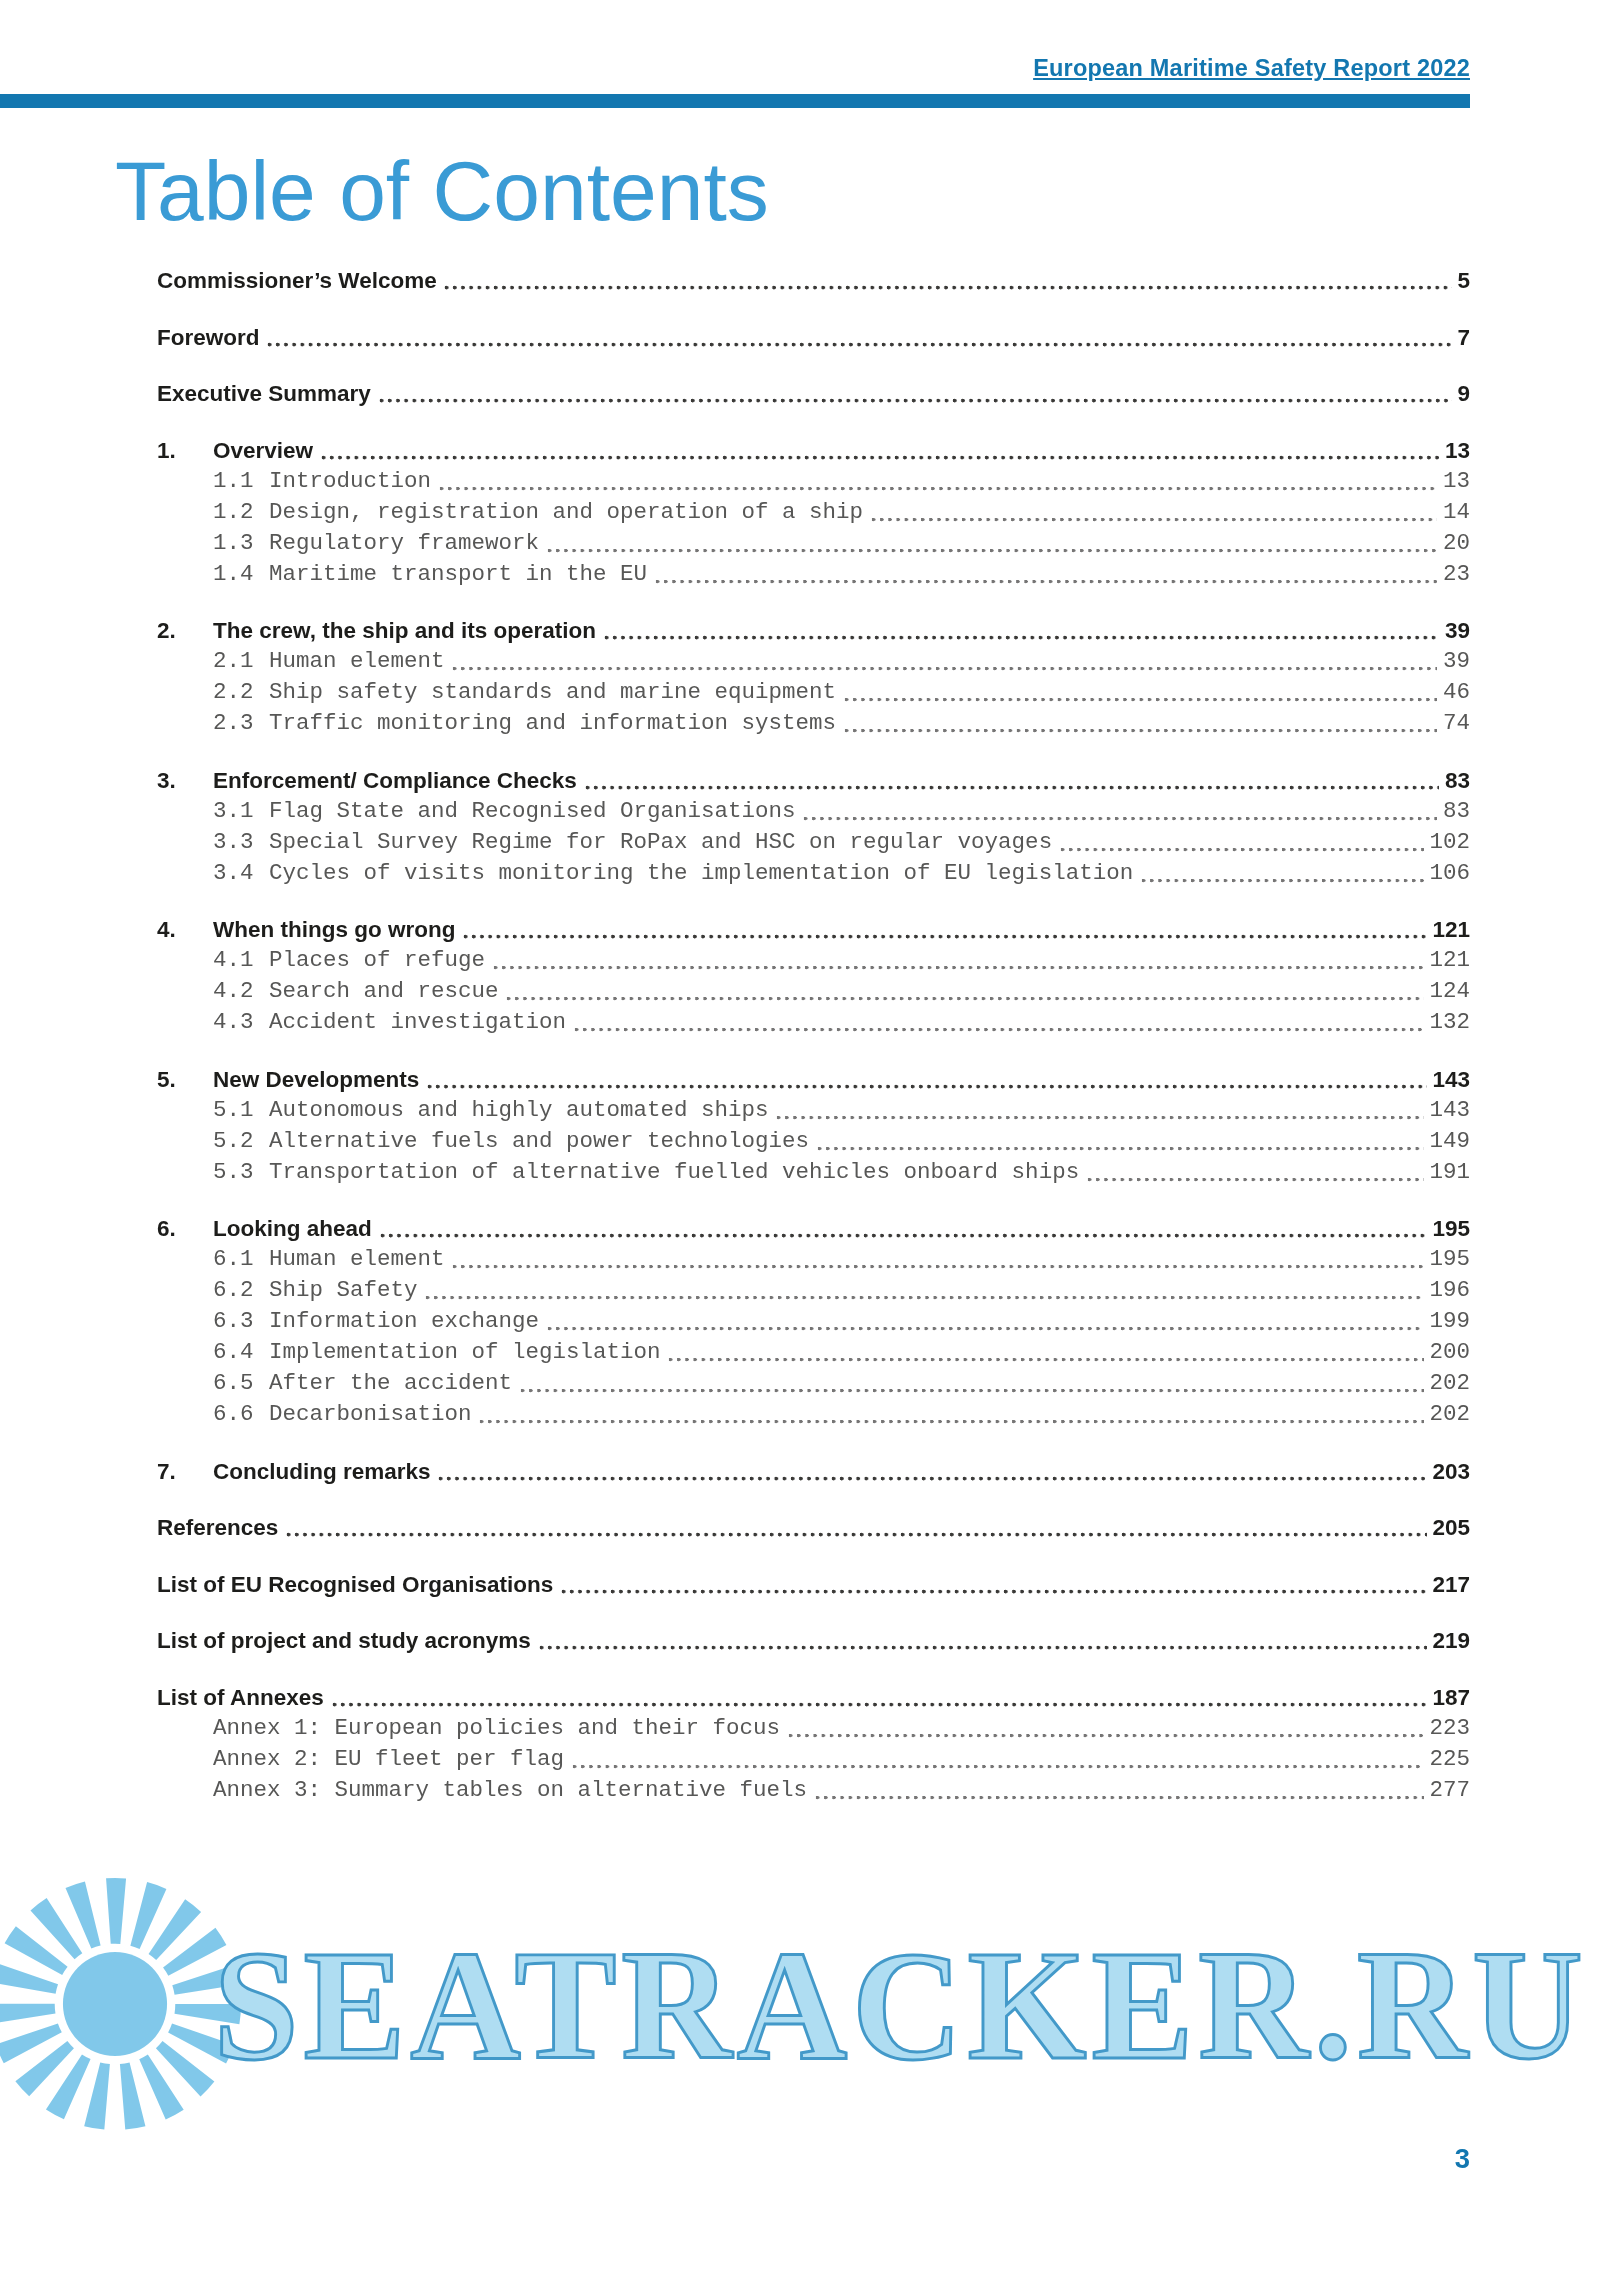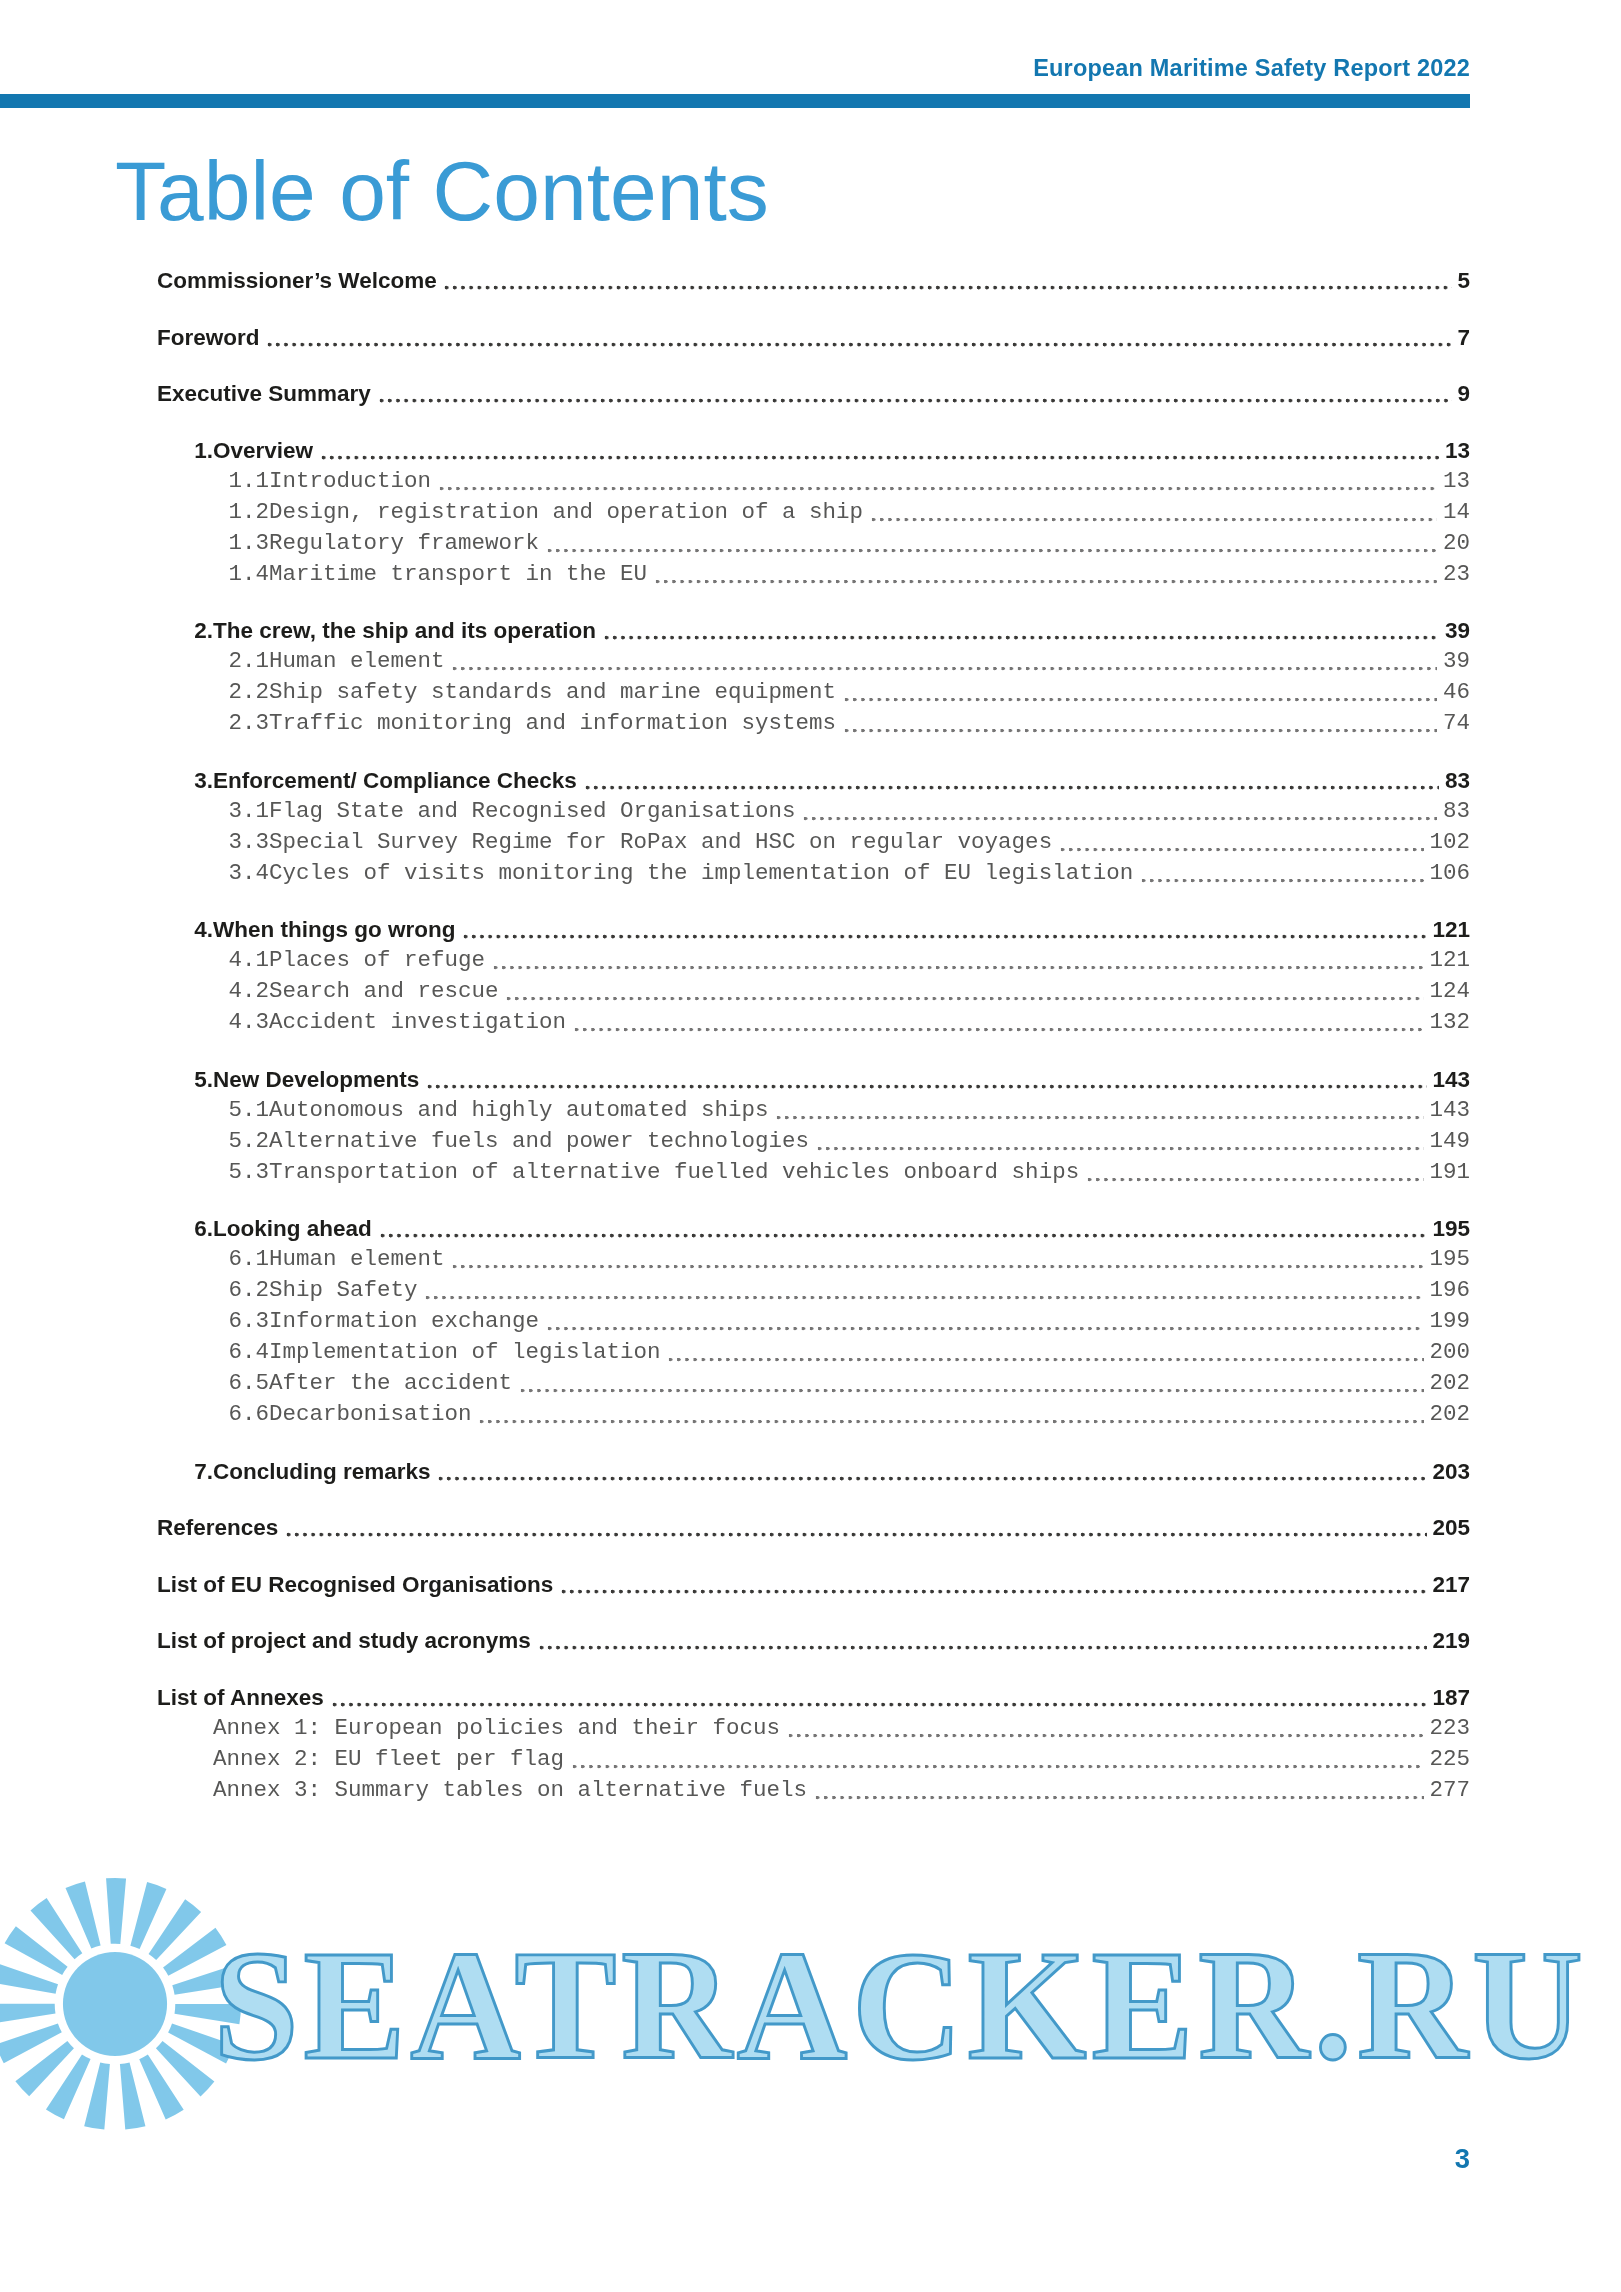--- a/index.html
+++ b/index.html
@@ -11,20 +11,21 @@
     color: #1D1D1B;
   }
 
   .header-text {
     margin: 55px 151px 0 157px;
     text-align: right;
     font-size: 23.5px;
     font-weight: bold;
     color: var(--header-blue, #1377B0);
     letter-spacing: 0.2px;
+    text-decoration: underline;
   }
   .header-bar {
     margin: 11.8px 151px 0 0;
     height: 14.7px;
     background: var(--header-blue, #1377B0);
   }
 
   .page-title {
     margin: 37px 151px 0 115px;
     font-size: 84px;
@@ -33,21 +34,20 @@
     line-height: 1.1;
   }
 
   .toc { margin: 27.4px 151px 0 157px; }
 
   .toc-row {
     display: flex;
     font-size: 22.5px;
     line-height: 31px;
     color: var(--text-gray, #575756);
-    text-align: right;
   }
   .toc-row.lvl0 {
     font-weight: bold;
     color: var(--text-dark, #1D1D1B);
     margin-top: 25.5px;
   }
   .toc-row.lvl0:first-child { margin-top: 0; }
   .toc-row.lvl1 { padding-left: 56px; font-family: Liberation Mono, monospace; }
 
   .num { flex: 0 0 56px; }

